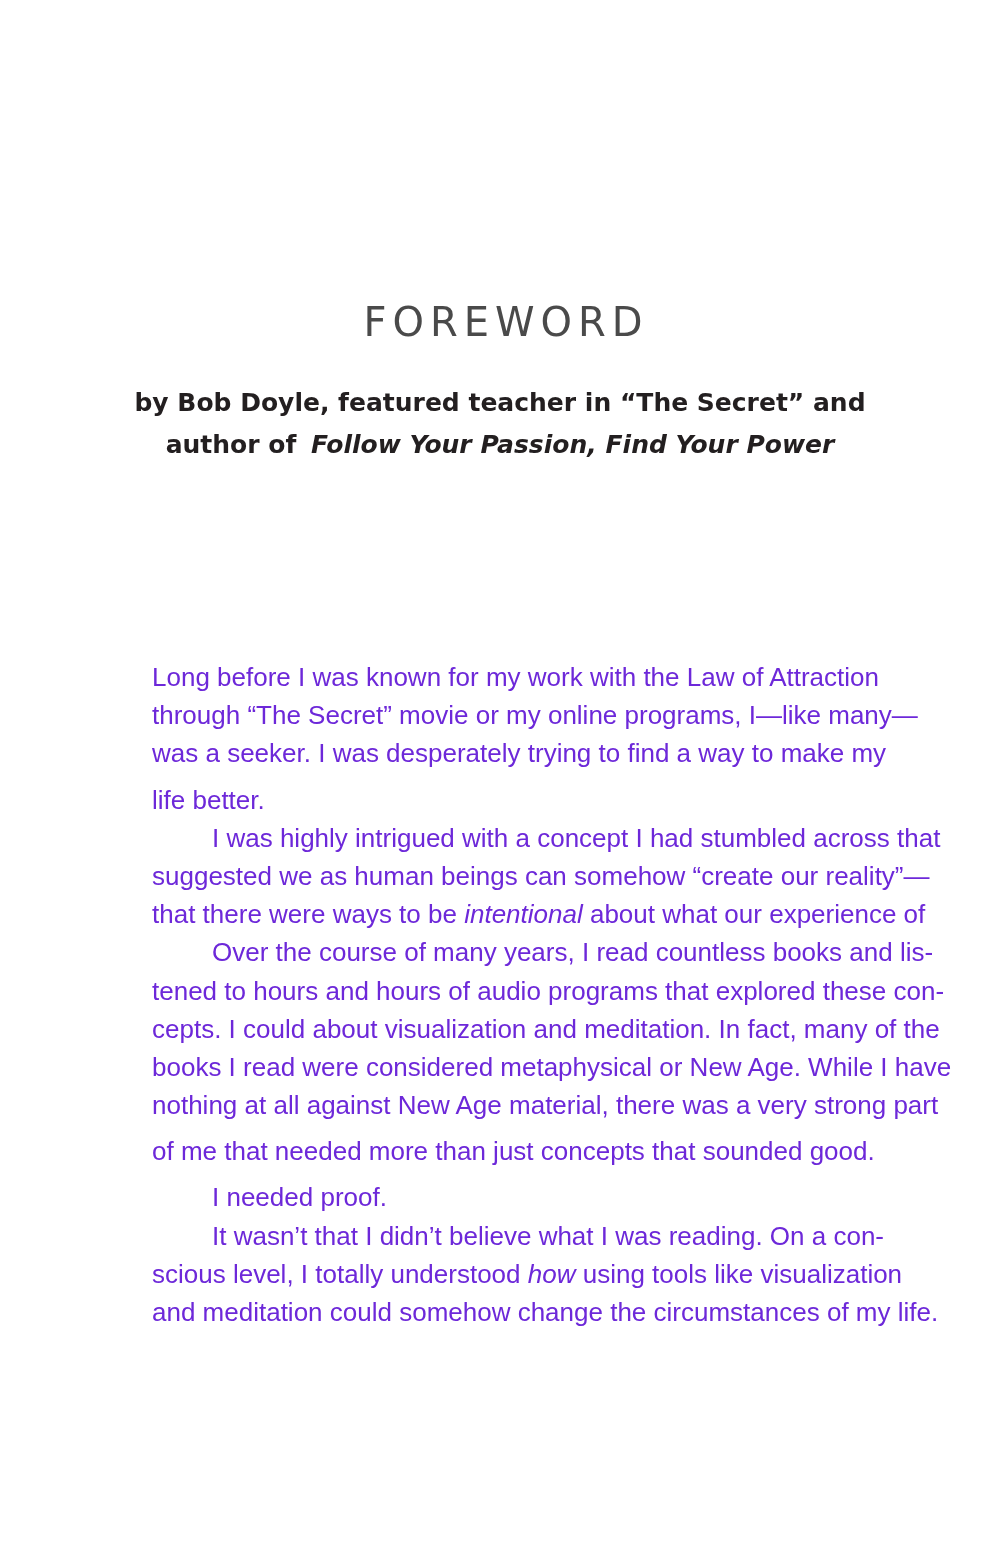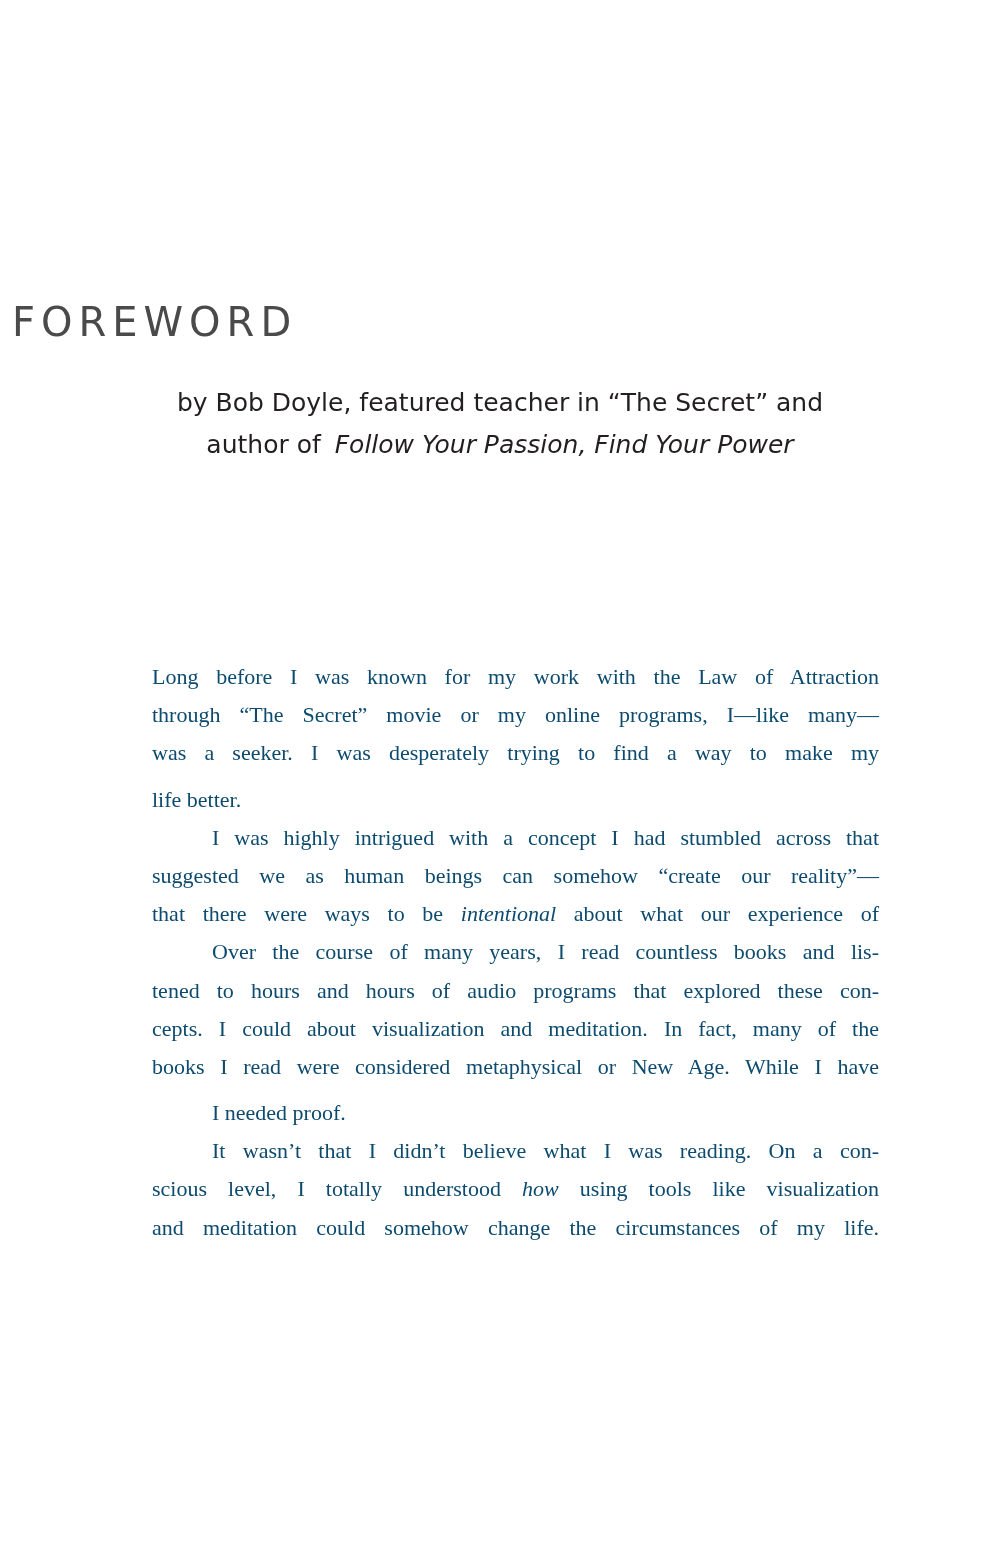--- a/index.html
+++ b/index.html
@@ -18,52 +18,54 @@
       position: absolute;
       left: 0; top: 0;
       width: 1000px;
       height: 1545px;
     }
     .chapter-title {
       position: absolute;
       top: 296px;
       left: 0;
       width: 1000px;
+      text-align: center;
       font-family: "DejaVu Sans", sans-serif;
       font-weight: normal;
       font-size: 40px;
       letter-spacing: 6px;
       color: #4a4a4a;
       line-height: 52px;
       margin: 0;
       padding-left: 12px;
       box-sizing: border-box;
     }
     .byline {
       position: absolute;
       top: 382px;
       left: 0;
       width: 1000px;
       text-align: center;
       font-family: "DejaVu Sans", sans-serif;
       font-size: 25px;
       line-height: 42px;
       color: #231f20;
+      font-weight: bold;
     }
     .byline .line { display: block; white-space: nowrap; }
     .byline em { font-style: italic; margin-left: 6px; }
     .body-text {
       position: absolute;
       top: 658px;
       left: 152px;
       width: 727px;
-      font-family: Liberation Serif, serif;
-      font-size: 22px;
+      font-family: Liberation Sans, sans-serif;
+      font-size: 26px;
       line-height: 38.2px;
-      color: #0c4a6e;
+      color: #6d28d9;
     }
     .body-text .line {
       display: block;
       white-space: nowrap;
       text-align: justify;
       text-align-last: justify;
       height: 38.2px;
     }
     .body-text .line.last {
       text-align-last: left;
@@ -99,20 +101,22 @@
       <span class="line indent">I was highly intrigued with a concept I had stumbled across that</span>
       <span class="line">suggested we as human beings can somehow “create our reality”—</span>
       <span class="line"><span>that there were ways to be </span><em>intentional</em><span> about what our experience of</span></span>
     </div>
 
     <div>
       <span class="line indent">Over the course of many years, I read countless books and lis-</span>
       <span class="line">tened to hours and hours of audio programs that explored these con-</span>
       <span class="line">cepts. I could about visualization and meditation. In fact, many of the</span>
       <span class="line">books I read were considered metaphysical or New Age. While I have</span>
+      <span class="line">nothing at all against New Age material, there was a very strong part</span>
+      <span class="line last">of me that needed more than just concepts that sounded good.</span>
     </div>
 
     <div>
       <span class="line indent last">I needed proof.</span>
     </div>
 
     <div>
       <span class="line indent">It wasn’t that I didn’t believe what I was reading. On a con-</span>
       <span class="line"><span>scious level, I totally understood </span><em>how</em><span> using tools like visualization</span></span>
       <span class="line">and meditation could somehow change the circumstances of my life.</span>

